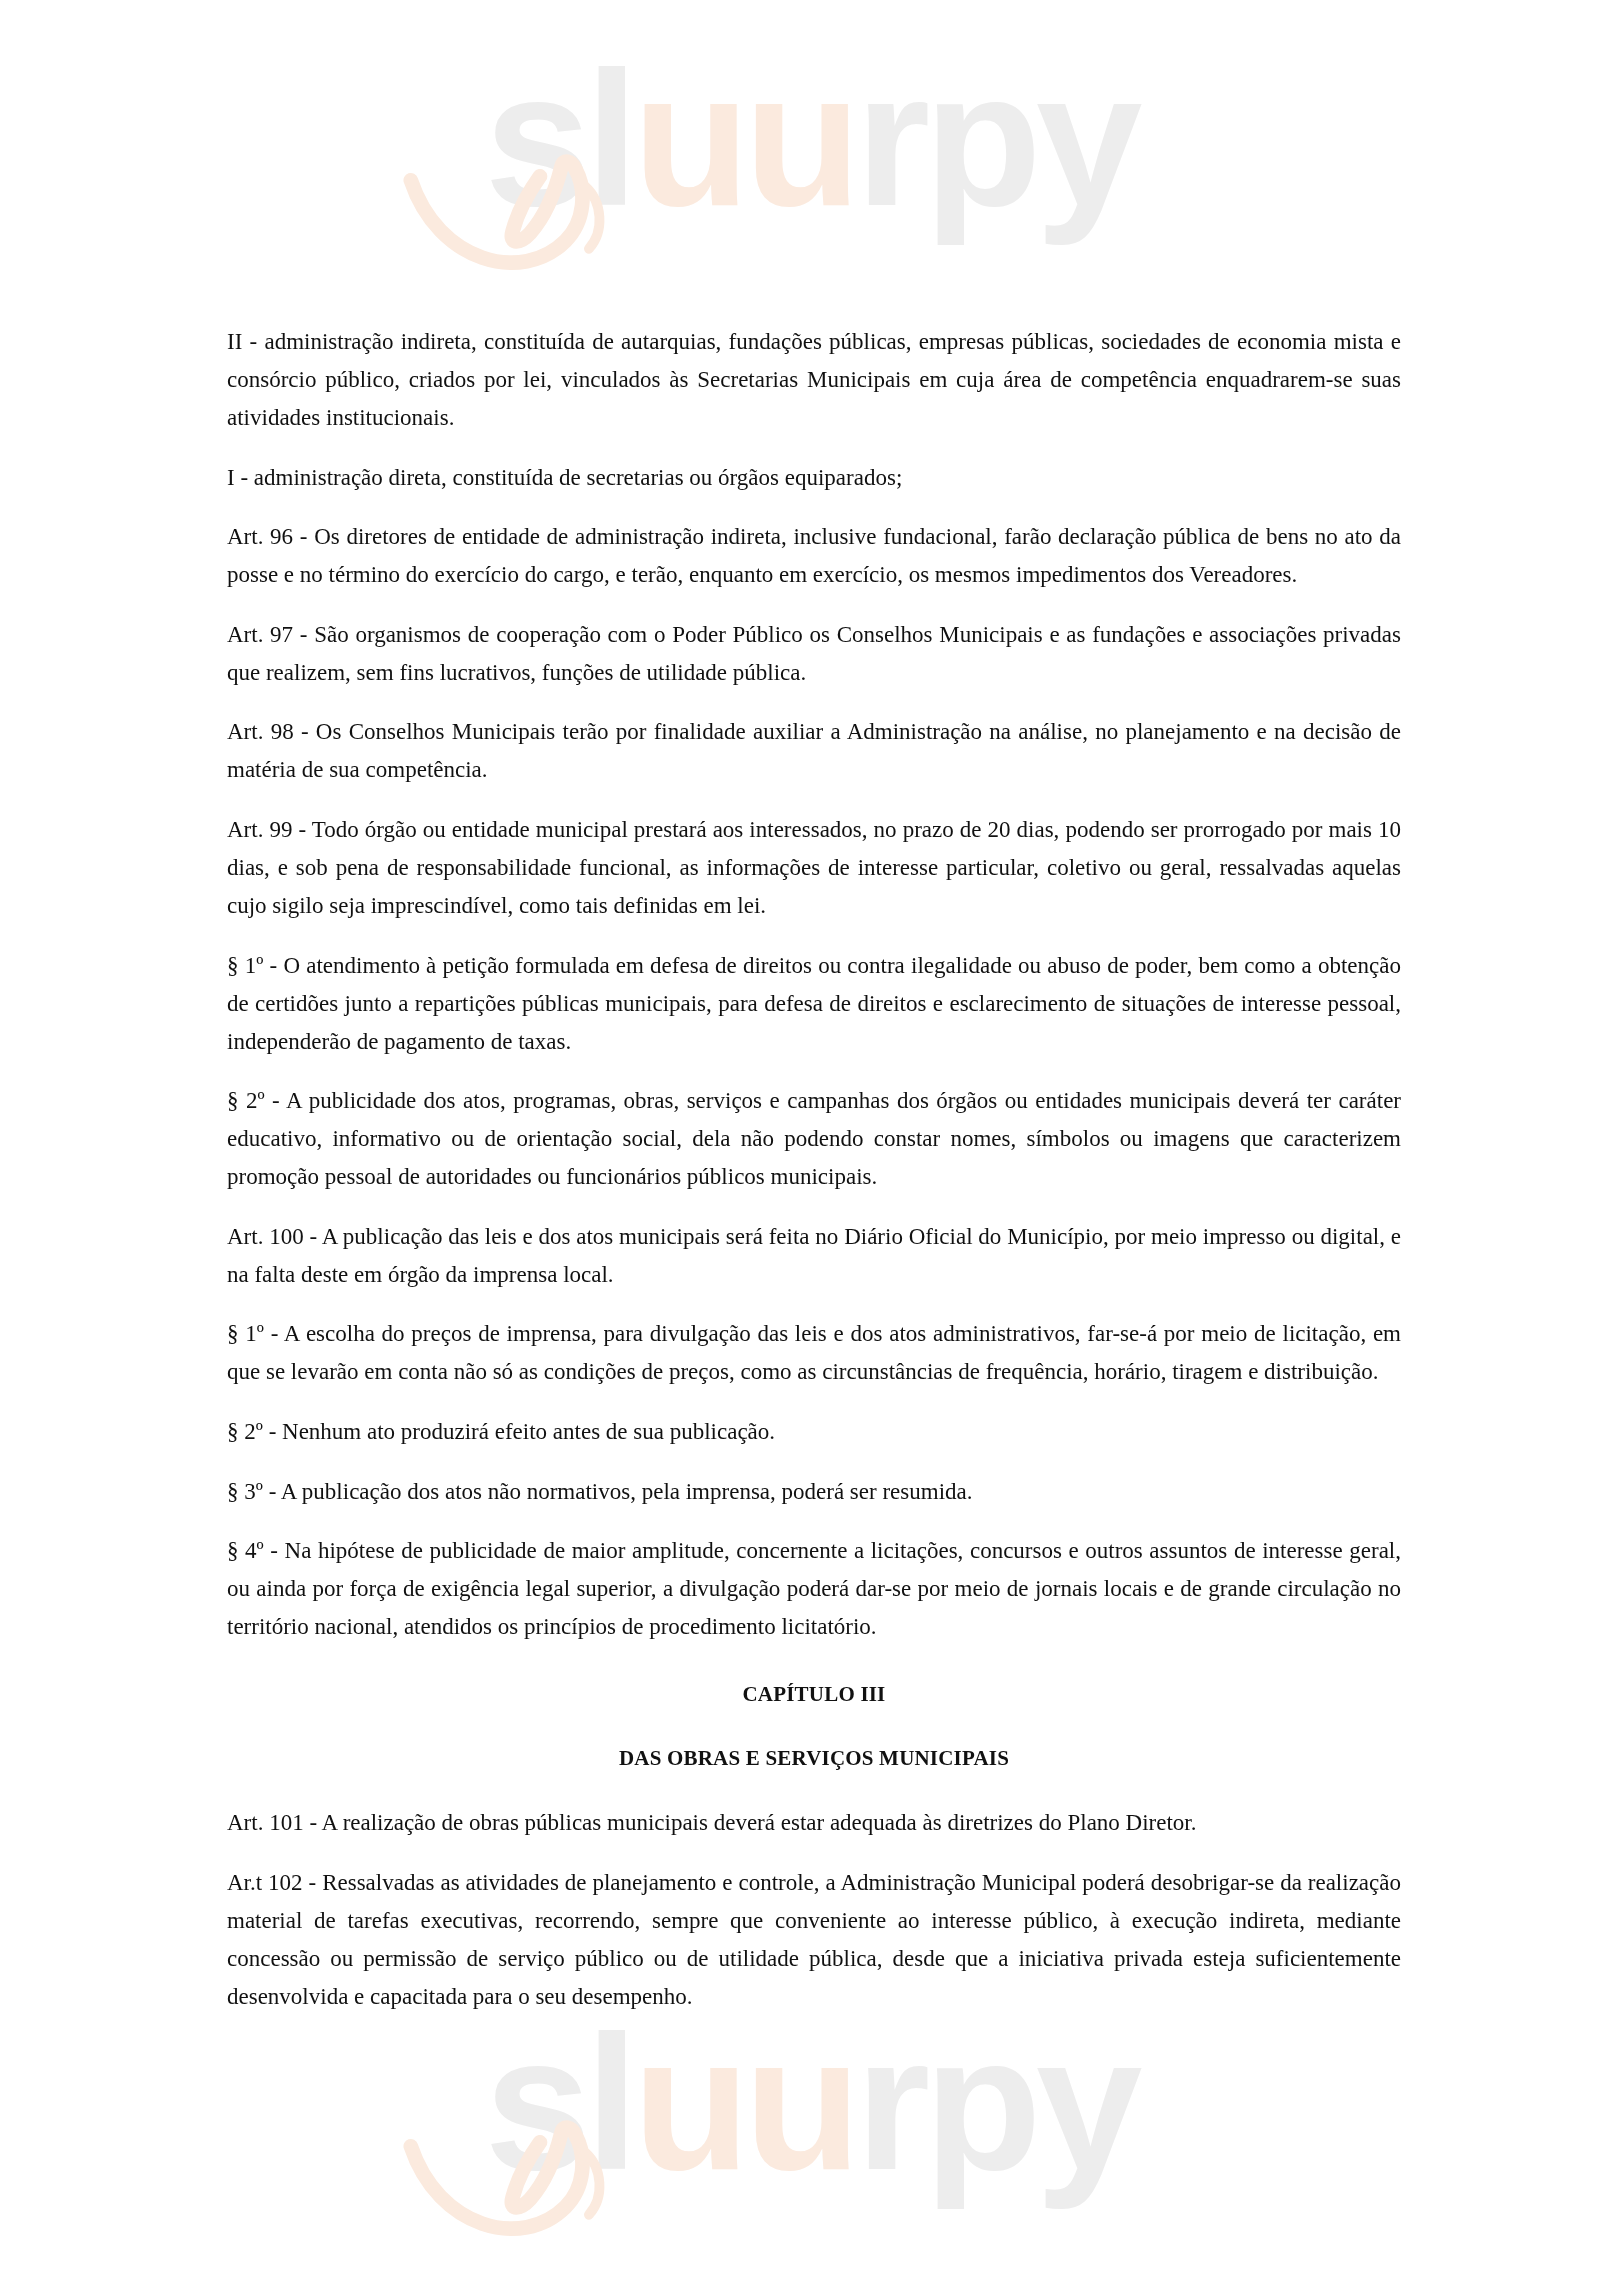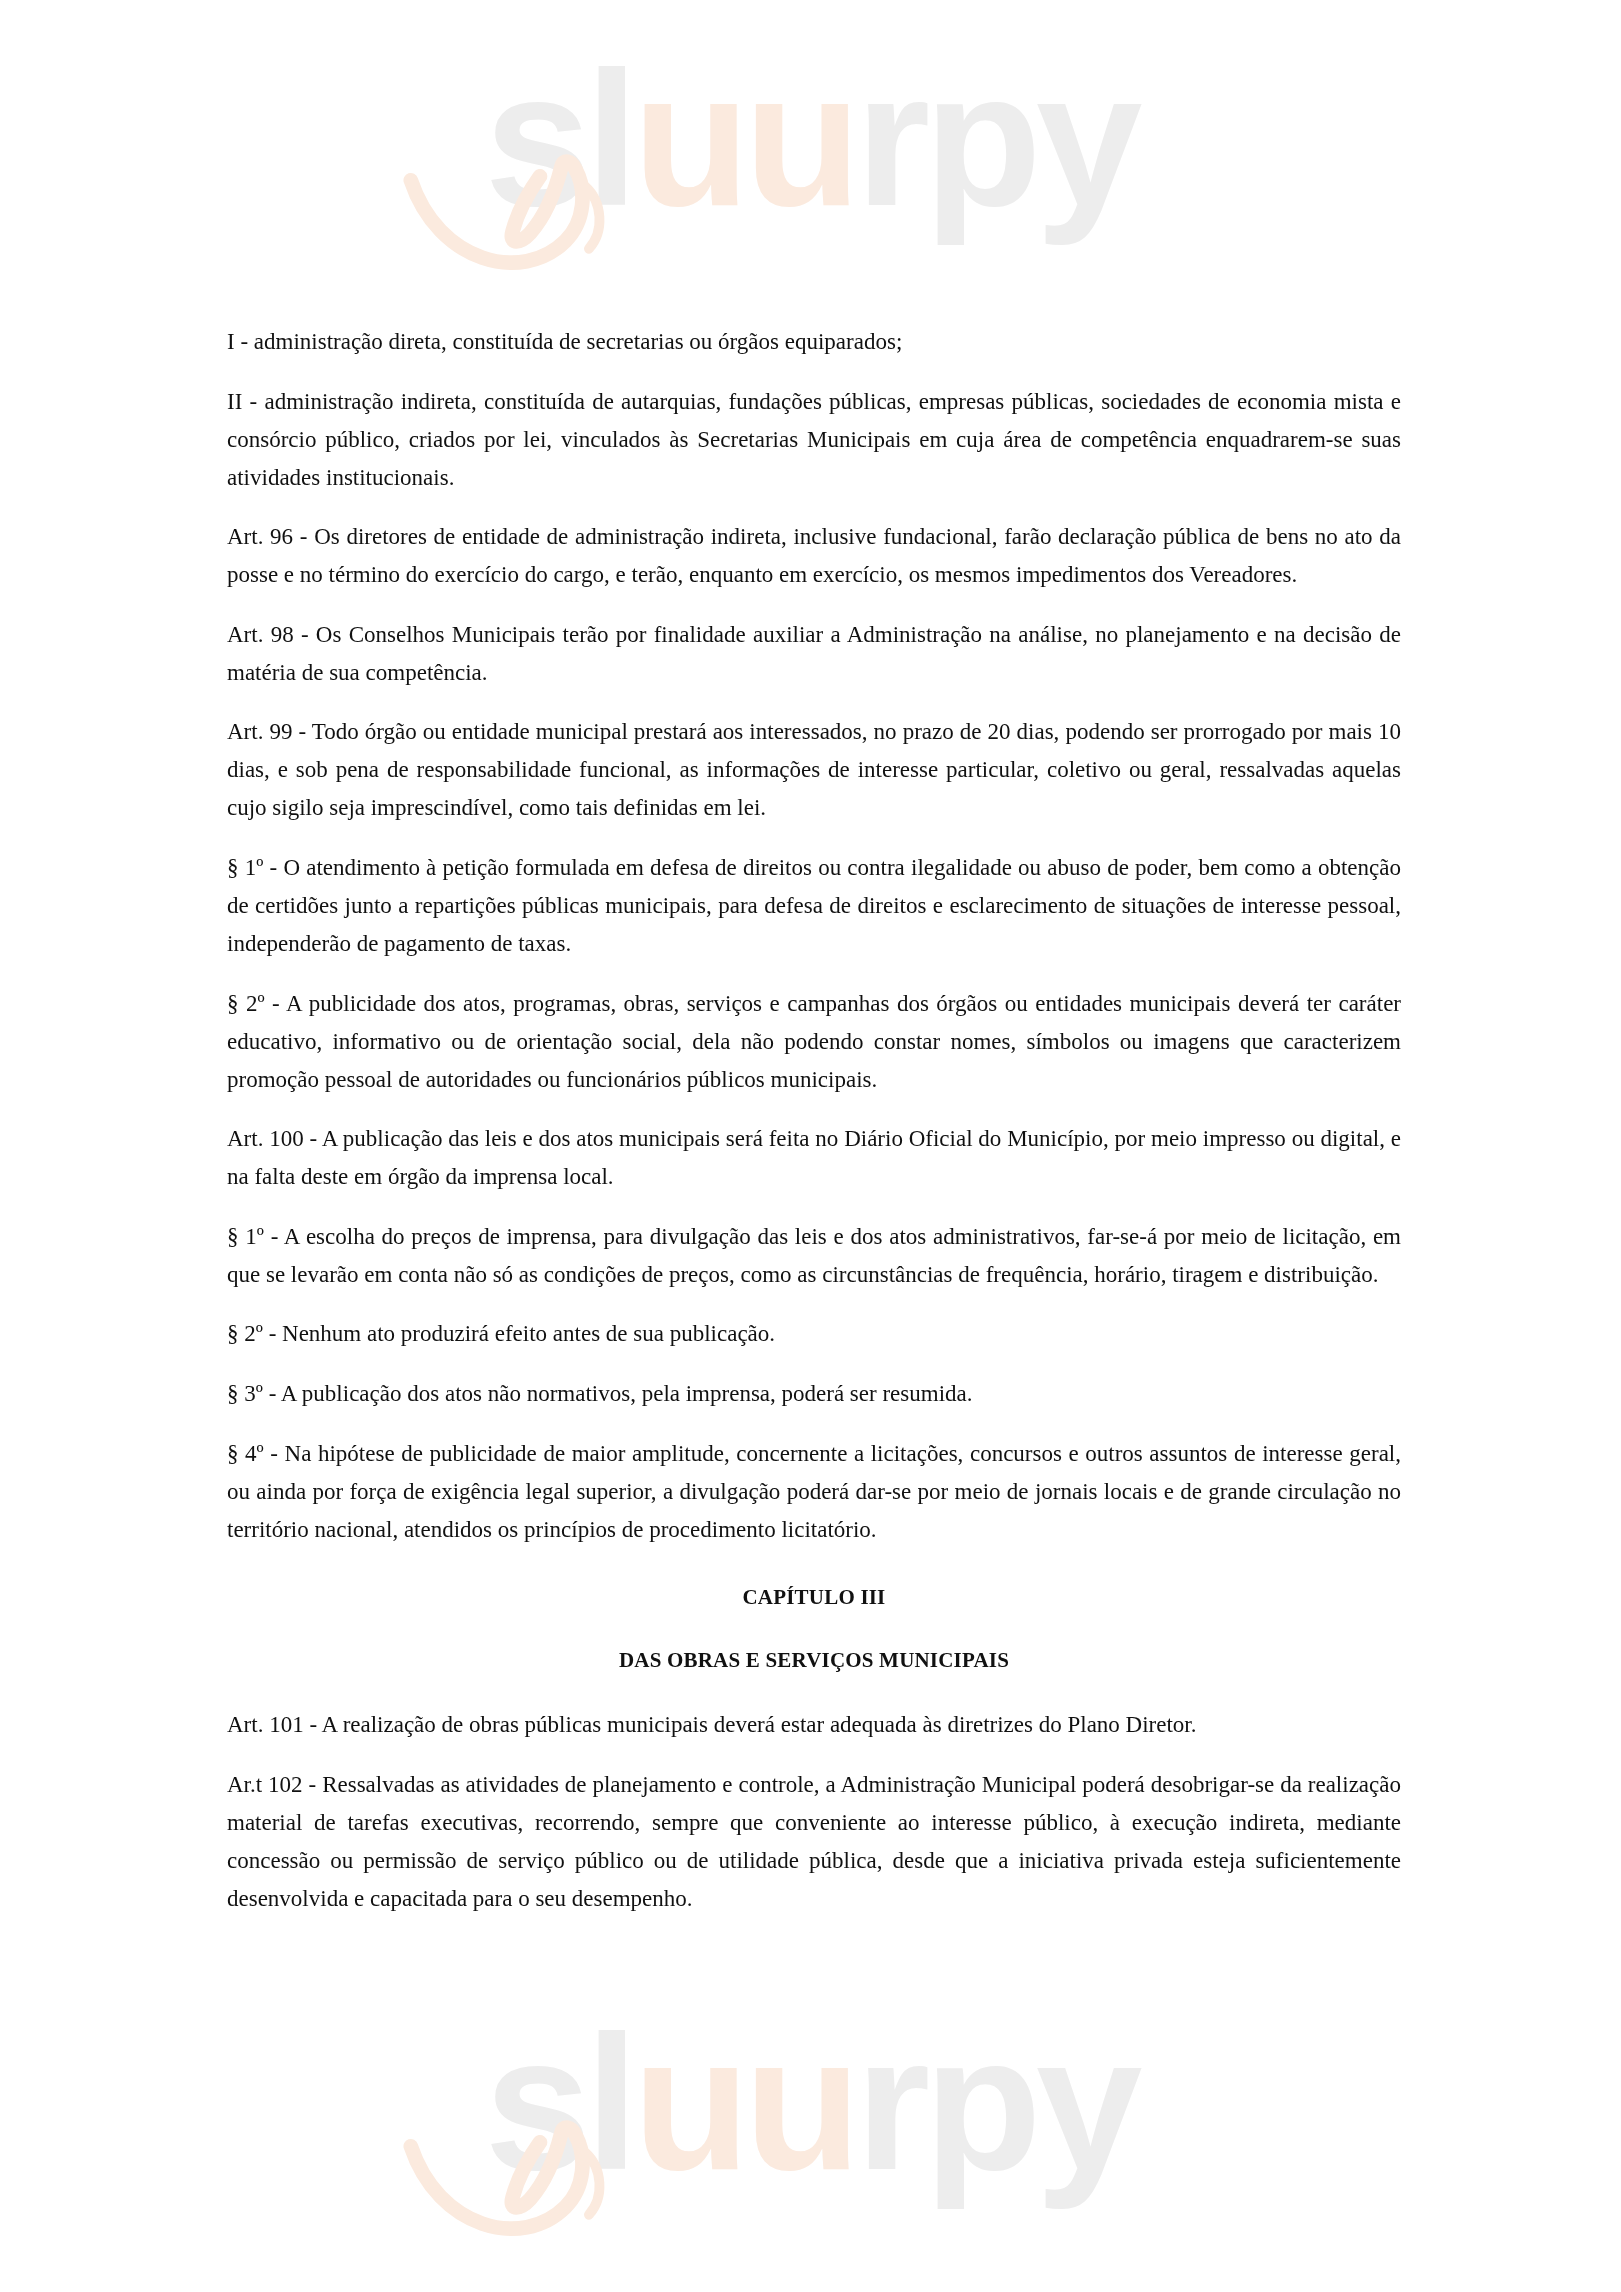--- a/index.html
+++ b/index.html
@@ -98,23 +98,24 @@
   <div class="watermark watermark-bottom">
     <span class="wm-gray">sl</span><span class="wm-orange">uu</span><span class="wm-gray">rpy</span>
   </div>
   <svg class="wm-swoosh wm-swoosh-bottom" viewBox="0 0 250 140" aria-hidden="true">
     <path d="M18 34 C 46 118, 132 140, 176 96 C 196 76, 198 44, 186 22 C 182 14, 174 12, 172 20 C 166 44, 156 70, 140 88 C 130 99, 118 100, 122 86 C 128 64, 140 44, 150 30" fill="none" stroke="#fbeade" stroke-width="15" stroke-linecap="round" stroke-linejoin="round"></path>
     <path d="M196 40 C 214 56, 216 86, 200 104" fill="none" stroke="#fbeade" stroke-width="10" stroke-linecap="round"></path>
   </svg>
 
   <div class="content">
 
+    <p class="para">II - administração indireta, constituída de autarquias, fundações públicas, empresas públicas, sociedades de economia mista e consórcio público, criados por lei, vinculados às Secretarias Municipais em cuja área de competência enquadrarem-se suas atividades institucionais.</p>
     <p class="para">I - administração direta, constituída de secretarias ou órgãos equiparados;</p>
-    <p class="para">II - administração indireta, constituída de autarquias, fundações públicas, empresas públicas, sociedades de economia mista e consórcio público, criados por lei, vinculados às Secretarias Municipais em cuja área de competência enquadrarem-se suas atividades institucionais.</p>
     <p class="para">Art. 96 - Os diretores de entidade de administração indireta, inclusive fundacional, farão declaração pública de bens no ato da posse e no término do exercício do cargo, e terão, enquanto em exercício, os mesmos impedimentos dos Vereadores.</p>
+    <p class="para">Art. 97 - São organismos de cooperação com o Poder Público os Conselhos Municipais e as fundações e associações privadas que realizem, sem fins lucrativos, funções de utilidade pública.</p>
     <p class="para">Art. 98 - Os Conselhos Municipais terão por finalidade auxiliar a Administração na análise, no planejamento e na decisão de matéria de sua competência.</p>
     <p class="para">Art. 99 - Todo órgão ou entidade municipal prestará aos interessados, no prazo de 20 dias, podendo ser prorrogado por mais 10 dias, e sob pena de responsabilidade funcional, as informações de interesse particular, coletivo ou geral, ressalvadas aquelas cujo sigilo seja imprescindível, como tais definidas em lei.</p>
     <p class="para">§ 1º - O atendimento à petição formulada em defesa de direitos ou contra ilegalidade ou abuso de poder, bem como a obtenção de certidões junto a repartições públicas municipais, para defesa de direitos e esclarecimento de situações de interesse pessoal, independerão de pagamento de taxas.</p>
     <p class="para">§ 2º - A publicidade dos atos, programas, obras, serviços e campanhas dos órgãos ou entidades municipais deverá ter caráter educativo, informativo ou de orientação social, dela não podendo constar nomes, símbolos ou imagens que caracterizem promoção pessoal de autoridades ou funcionários públicos municipais.</p>
     <p class="para">Art. 100 - A publicação das leis e dos atos municipais será feita no Diário Oficial do Município, por meio impresso ou digital, e na falta deste em órgão da imprensa local.</p>
     <p class="para">§ 1º - A escolha do preços de imprensa, para divulgação das leis e dos atos administrativos, far-se-á por meio de licitação, em que se levarão em conta não só as condições de preços, como as circunstâncias de frequência, horário, tiragem e distribuição.</p>
     <p class="para">§ 2º - Nenhum ato produzirá efeito antes de sua publicação.</p>
     <p class="para">§ 3º - A publicação dos atos não normativos, pela imprensa, poderá ser resumida.</p>
     <p class="para">§ 4º - Na hipótese de publicidade de maior amplitude, concernente a licitações, concursos e outros assuntos de interesse geral, ou ainda por força de exigência legal superior, a divulgação poderá dar-se por meio de jornais locais e de grande circulação no território nacional, atendidos os princípios de procedimento licitatório.</p>
 

